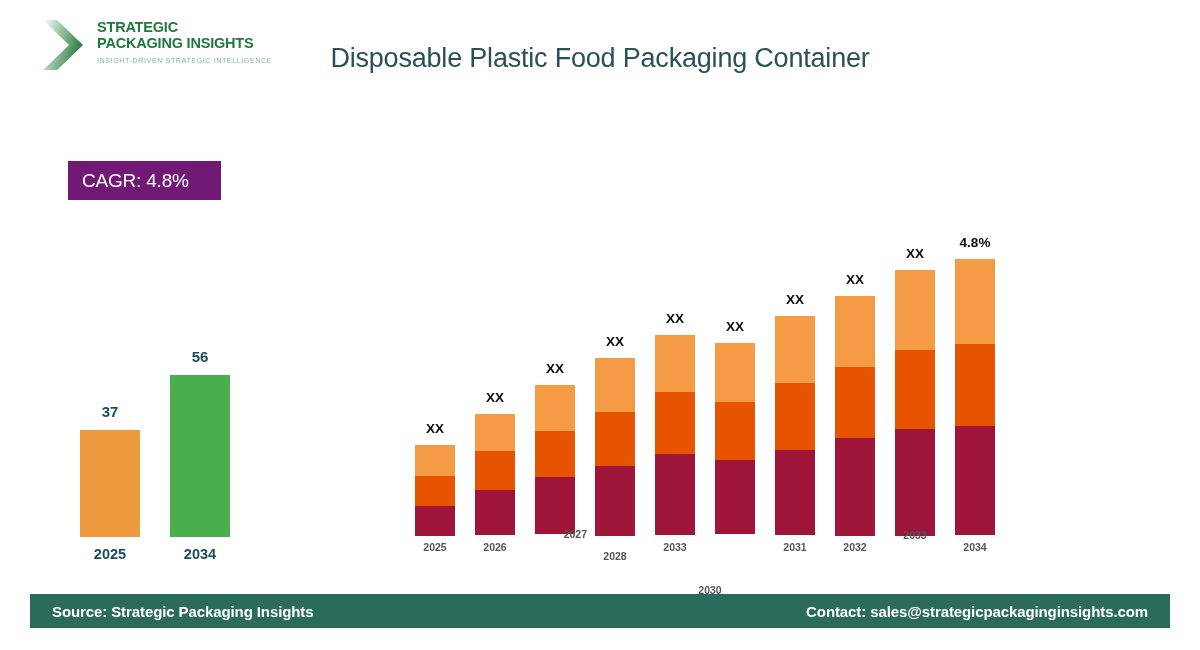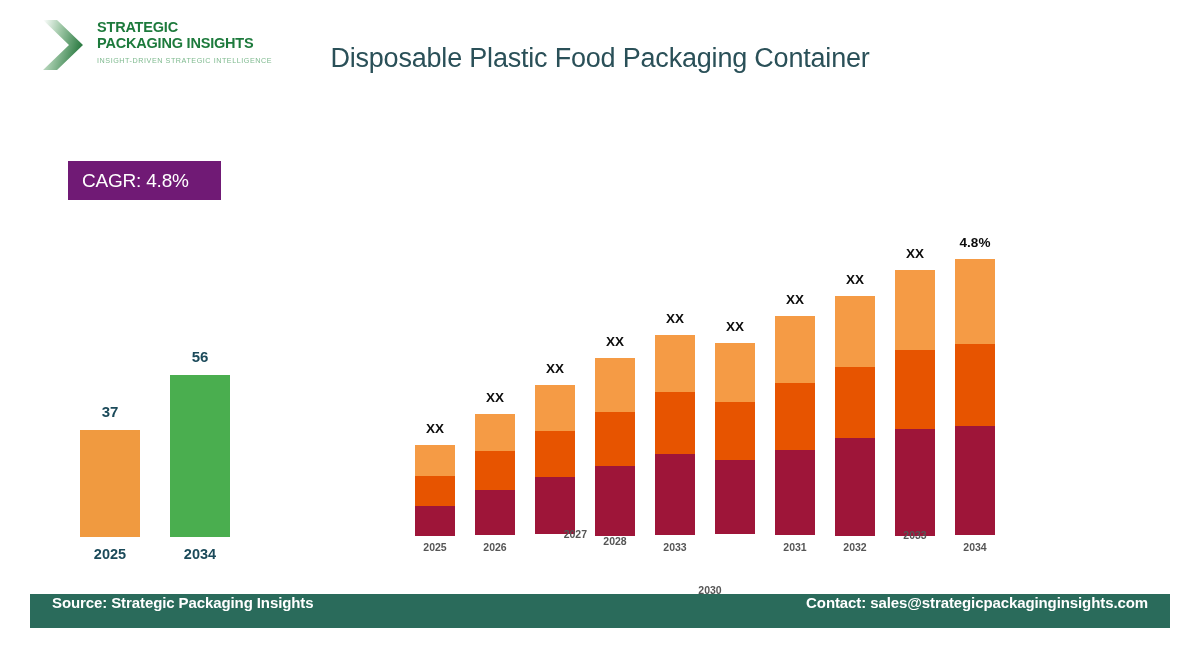--- a/index.html
+++ b/index.html
@@ -144,20 +144,21 @@
   
   #footer {
     position: absolute;
     left: 30px;
     top: 594px;
     width: 1140px;
     height: 34px;
     background: #2a6b5b;
     color: #ffffff;
     display: flex;
+    align-items: center;
     justify-content: space-between;
     box-sizing: border-box;
     padding: 0 22px;
     font-size: 15px;
     font-weight: bold;
     letter-spacing: -0.1px;
   }
 </style>
 </head>
 <body>
@@ -222,21 +223,21 @@
         <div class="seg" style="top: 92px; height: 57px; background: rgb(158, 21, 57);"></div>
       </div>
       <div class="stack-value" style="left: 517px; width: 76px; top: 361px;">XX</div>
       <div class="stack-cat" style="left: 523px; width: 64px; top: 528px; text-align: right;">2027</div>
       <div class="bar" style="left: 595px; top: 358px; width: 40px; height: 177px;">
         <div class="seg" style="top: 0px; height: 54px; background: rgb(245, 155, 69);"></div>
         <div class="seg" style="top: 54px; height: 54px; background: rgb(231, 84, 0);"></div>
         <div class="seg" style="top: 108px; height: 70px; background: rgb(158, 21, 57);"></div>
       </div>
       <div class="stack-value" style="left: 577px; width: 76px; top: 334px;">XX</div>
-      <div class="stack-cat" style="left: 583px; width: 64px; top: 535px; text-align: center;">2028</div>
+      <div class="stack-cat" style="left: 583px; width: 64px; top: 550px; text-align: center;">2028</div>
       <div class="bar" style="left: 655px; top: 335px; width: 40px; height: 200px;">
         <div class="seg" style="top: 0px; height: 57px; background: rgb(245, 155, 69);"></div>
         <div class="seg" style="top: 57px; height: 62px; background: rgb(231, 84, 0);"></div>
         <div class="seg" style="top: 119px; height: 81px; background: rgb(158, 21, 57);"></div>
       </div>
       <div class="stack-value" style="left: 637px; width: 76px; top: 311px;">XX</div>
       <div class="stack-cat" style="left: 643px; width: 64px; top: 541px;">2033</div>
       <div class="bar" style="left: 715px; top: 343px; width: 40px; height: 192px;">
         <div class="seg" style="top: 0px; height: 59px; background: rgb(245, 155, 69);"></div>
         <div class="seg" style="top: 59px; height: 58px; background: rgb(231, 84, 0);"></div>

